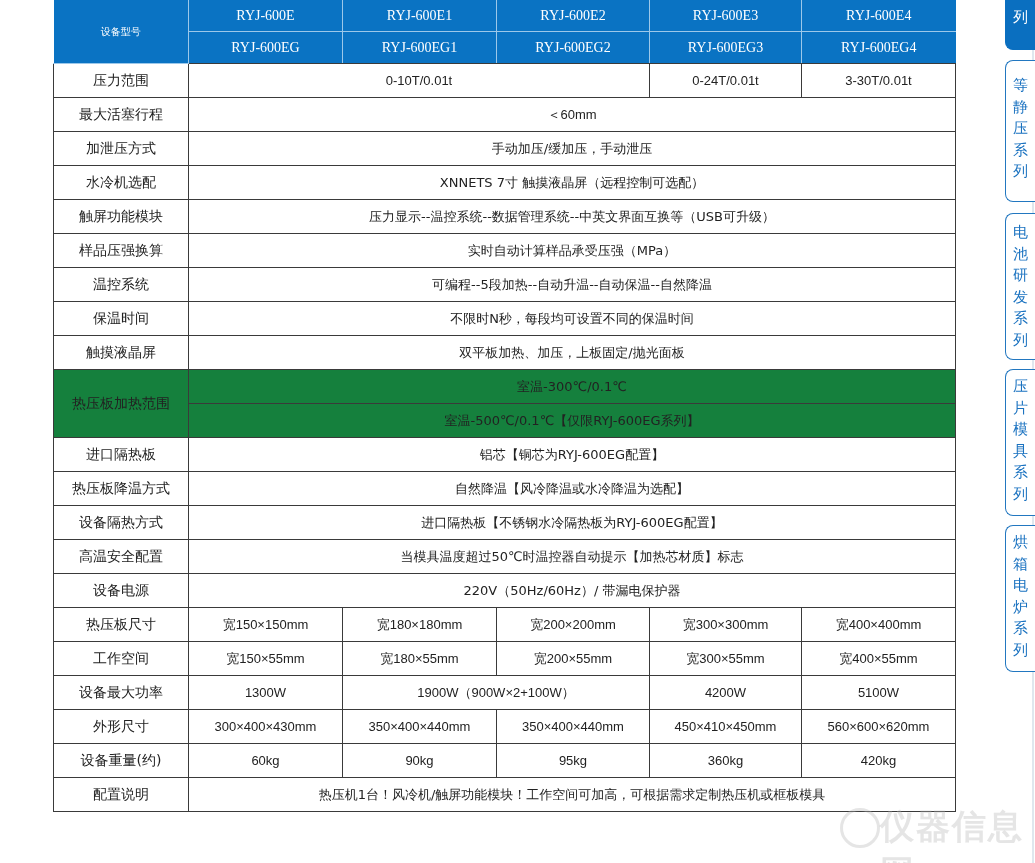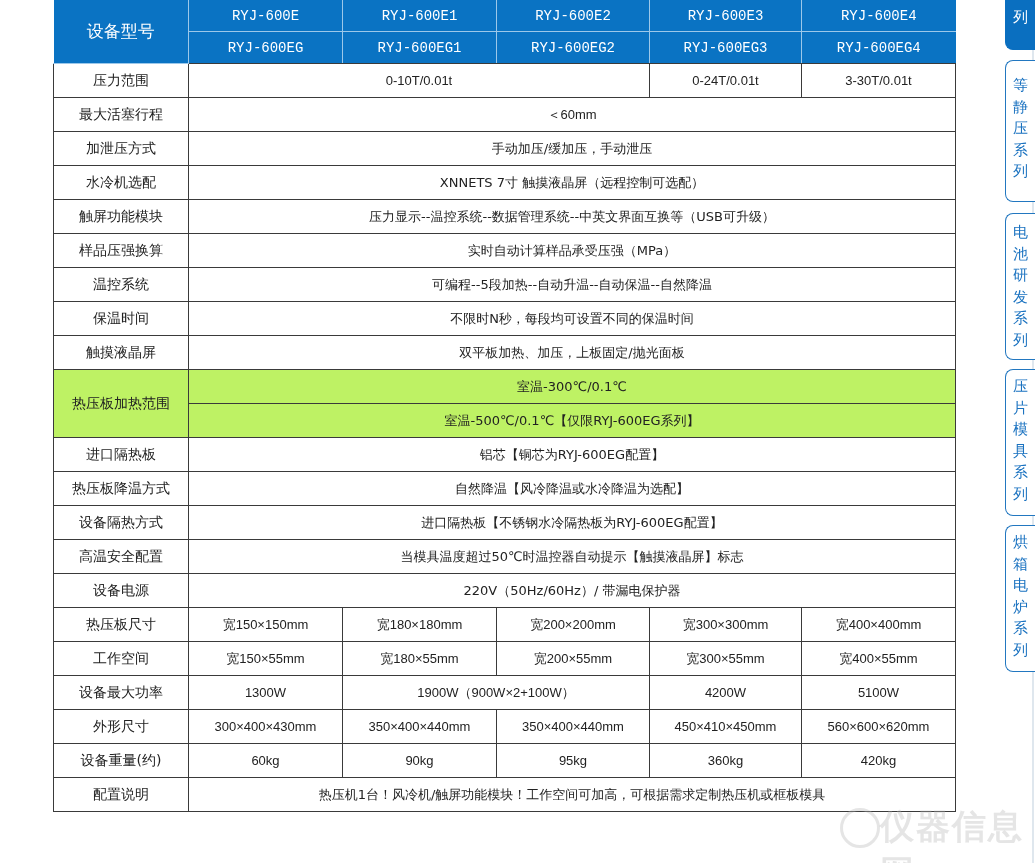--- a/index.html
+++ b/index.html
@@ -41,42 +41,42 @@
       white-space: nowrap;
       overflow: hidden;
     }
     table.spec th {
       background: #0a73c3;
       color: #ffffff;
       font-weight: normal;
       font-size: 14px;
       border: 1px solid #9cc8ea;
       height: 31px;
-      font-family: Liberation Mono, monospace;
+      font-family: Liberation Serif, serif;
     }
     table.spec th.model-label {
-      font-size: 17px;
+      font-size: 10px;
       border-left: none;
       border-top: none;
     }
     table.spec tr.hdr th { border-top: none; }
     table.spec tr.hdr2 th { border-bottom: 1.5px solid #3a3a3a; }
     table.spec th.last { border-right: none; }
     table.spec td.label {
       font-size: 14px;
       color: #222;
     }
     table.spec td.val {
       font-size: 13px;
     }
     .num {
       font-family: "Liberation Sans", sans-serif;
       font-size: 13px;
     }
-    tr.gray td { background: #bef264; }
+    tr.gray td { background: #15803d; }
     td.sub { height: 33px; }
 
     
     .tab {
       position: absolute;
       right: 0;
       width: 30px;
       border: 1.5px solid #2277c0;
       border-right: none;
       border-radius: 8px 0 0 8px;
@@ -215,21 +215,21 @@
     <tr>
       <td class="label">热压板降温方式</td>
       <td colspan="5" class="val">自然降温【风冷降温或水冷降温为选配】</td>
     </tr>
     <tr>
       <td class="label">设备隔热方式</td>
       <td colspan="5" class="val">进口隔热板【不锈钢水冷隔热板为RYJ-600EG配置】</td>
     </tr>
     <tr>
       <td class="label">高温安全配置</td>
-      <td colspan="5" class="val">当模具温度超过50℃时温控器自动提示【触摸液晶屏】标志</td>
+      <td colspan="5" class="val">当模具温度超过50℃时温控器自动提示【加热芯材质】标志</td>
     </tr>
     <tr>
       <td class="label">设备电源</td>
       <td colspan="5" class="val">220V（50Hz/60Hz）/ 带漏电保护器</td>
     </tr>
     <tr>
       <td class="label">热压板尺寸</td>
       <td class="val num">宽150×150mm</td>
       <td class="val num">宽180×180mm</td>
       <td class="val num">宽200×200mm</td>

